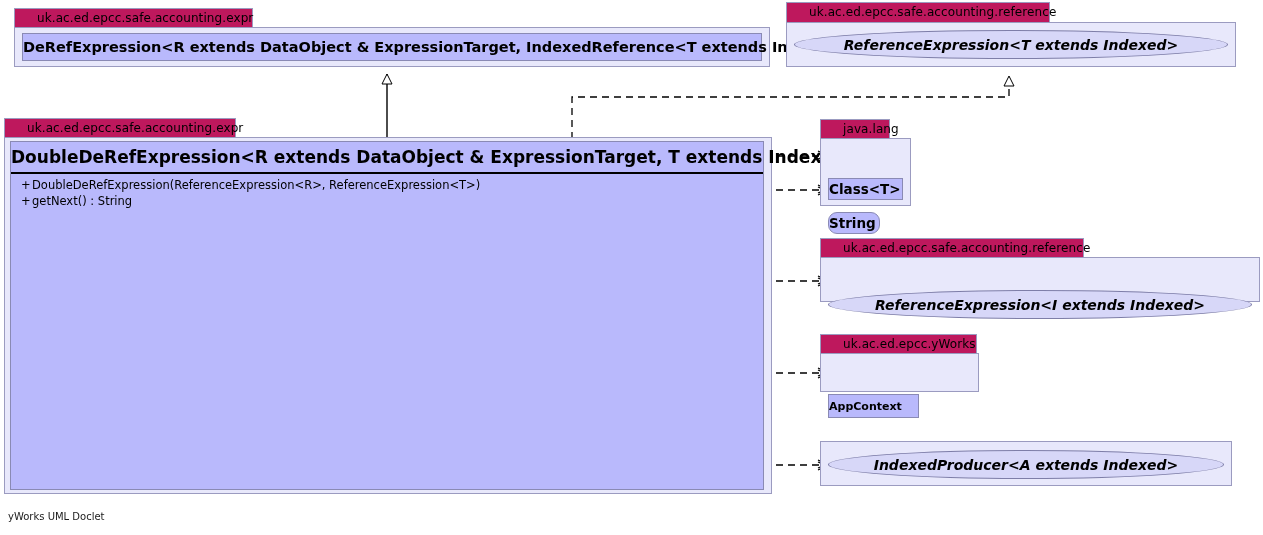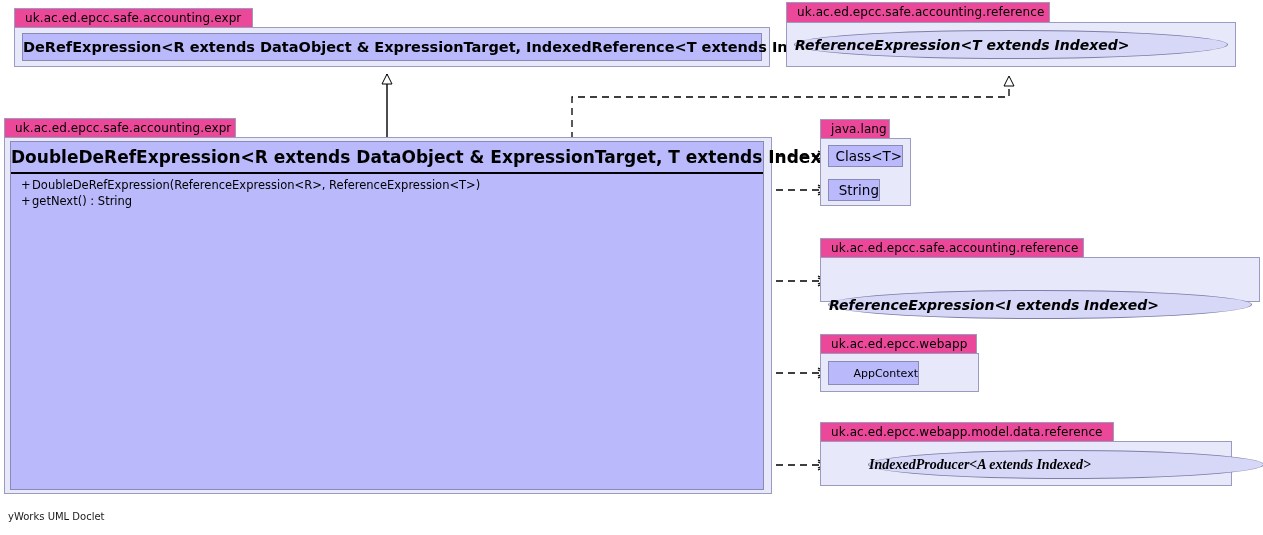--- a/index.html
+++ b/index.html
@@ -25,27 +25,27 @@
 
   
   .pkg {
     position: absolute;
     background: #e8e8fb;
     border: 1px solid #9b9bc0;
     box-sizing: border-box;
   }
   .pkg-tab {
     position: absolute;
-    background: #ec4899;
+    background: #be185d;
     border: 1px solid #9b9bc0;
     box-sizing: border-box;
     font-size: 12px;
     color: #000;
     line-height: 19px;
-    padding: 0 10px;
+    padding: 0 22px;
     white-space: nowrap;
     height: 21px;
     letter-spacing: 0.1px;
   }
 
   
   .cls-main {
     position: absolute;
     box-sizing: border-box;
     border: 1px solid #8a8ab4;
@@ -74,35 +74,37 @@
     padding-left: 10px;
   }
   .op .vis { display: inline-block; width: 11px; }
 
   
   .cls-small {
     position: absolute;
     box-sizing: border-box;
     border: 1px solid #8a8ab4;
     background: #b9b9fc;
-    font-weight: normal;
+    font-weight: bold;
     font-size: 13.5px;
     color: #000;
-    text-align: right;
+    text-align: left;
     white-space: nowrap;
     line-height: 21px;
+    margin-top: 33px;
   }
 
   
   .iface {
     position: absolute;
     box-sizing: border-box;
     border: 1px solid #7e7ea8;
     background: #d7d7f8;
     border-radius: 50%;
+    text-align: center;
     font-style: italic;
     font-weight: bold;
     font-size: 14px;
     color: #000;
     white-space: nowrap;
   }
 
   
   .cls-strip {
     position: absolute;
@@ -196,29 +198,28 @@
       </div>
       <div class="op">
         <span class="vis">+</span><span>getNext() : String</span>
       </div>
     </div>
   </div>
 
   <div class="pkg-tab" style="left:820px; top:119px; width:70px;text-align:center;">java.lang</div>
   <div class="pkg" style="left:820px; top:138px; width:91px; height:68px;"></div>
   <div class="cls-small" style="left:828px; top:145px; width:75px; height:22px;">Class&lt;T&gt;</div>
-  <div class="cls-small" style="left:828px; top:179px; width:52px; height:22px;">String</div>
+  <div class="cls-small" style="left:828px; top:179px; width:52px; height:22px;border-radius:9px;">String</div>
 
   <div class="pkg-tab" style="left:820px; top:238px; width:264px;">uk.ac.ed.epcc.safe.accounting.reference</div>
   <div class="pkg" style="left:820px; top:257px; width:440px; height:45px;"></div>
   <div class="iface" style="left:828px; top:266px; width:424px; height:29px; line-height:28px;margin-top:24px;">ReferenceExpression&lt;I extends Indexed&gt;</div>
 
-  <div class="pkg-tab" style="left:820px; top:334px; width:157px;">uk.ac.ed.epcc.webapp</div>
+  <div class="pkg-tab" style="left:820px; top:334px; width:157px;">uk.ac.ed.epcc.yWorks</div>
   <div class="pkg" style="left:820px; top:353px; width:159px; height:39px;"></div>
   <div class="cls-small" style="left:828px; top:361px; width:91px; height:24px; line-height:23px; font-size:11px;">AppContext</div>
 
-  <div class="pkg-tab" style="left:820px; top:422px; width:294px;">uk.ac.ed.epcc.webapp.model.data.reference</div>
   <div class="pkg" style="left:820px; top:441px; width:412px; height:45px;"></div>
-  <div class="iface" style="left:868px; top:450px; width:396px; height:29px; line-height:28px;font-family:Liberation Serif, serif;">IndexedProducer&lt;A extends Indexed&gt;</div>
+  <div class="iface" style="left:828px; top:450px; width:396px; height:29px; line-height:28px;">IndexedProducer&lt;A extends Indexed&gt;</div>
 
   <div class="footer" style="left:8px; top:511px;">yWorks UML Doclet</div>
 
 </div>
 
 </body></html>

